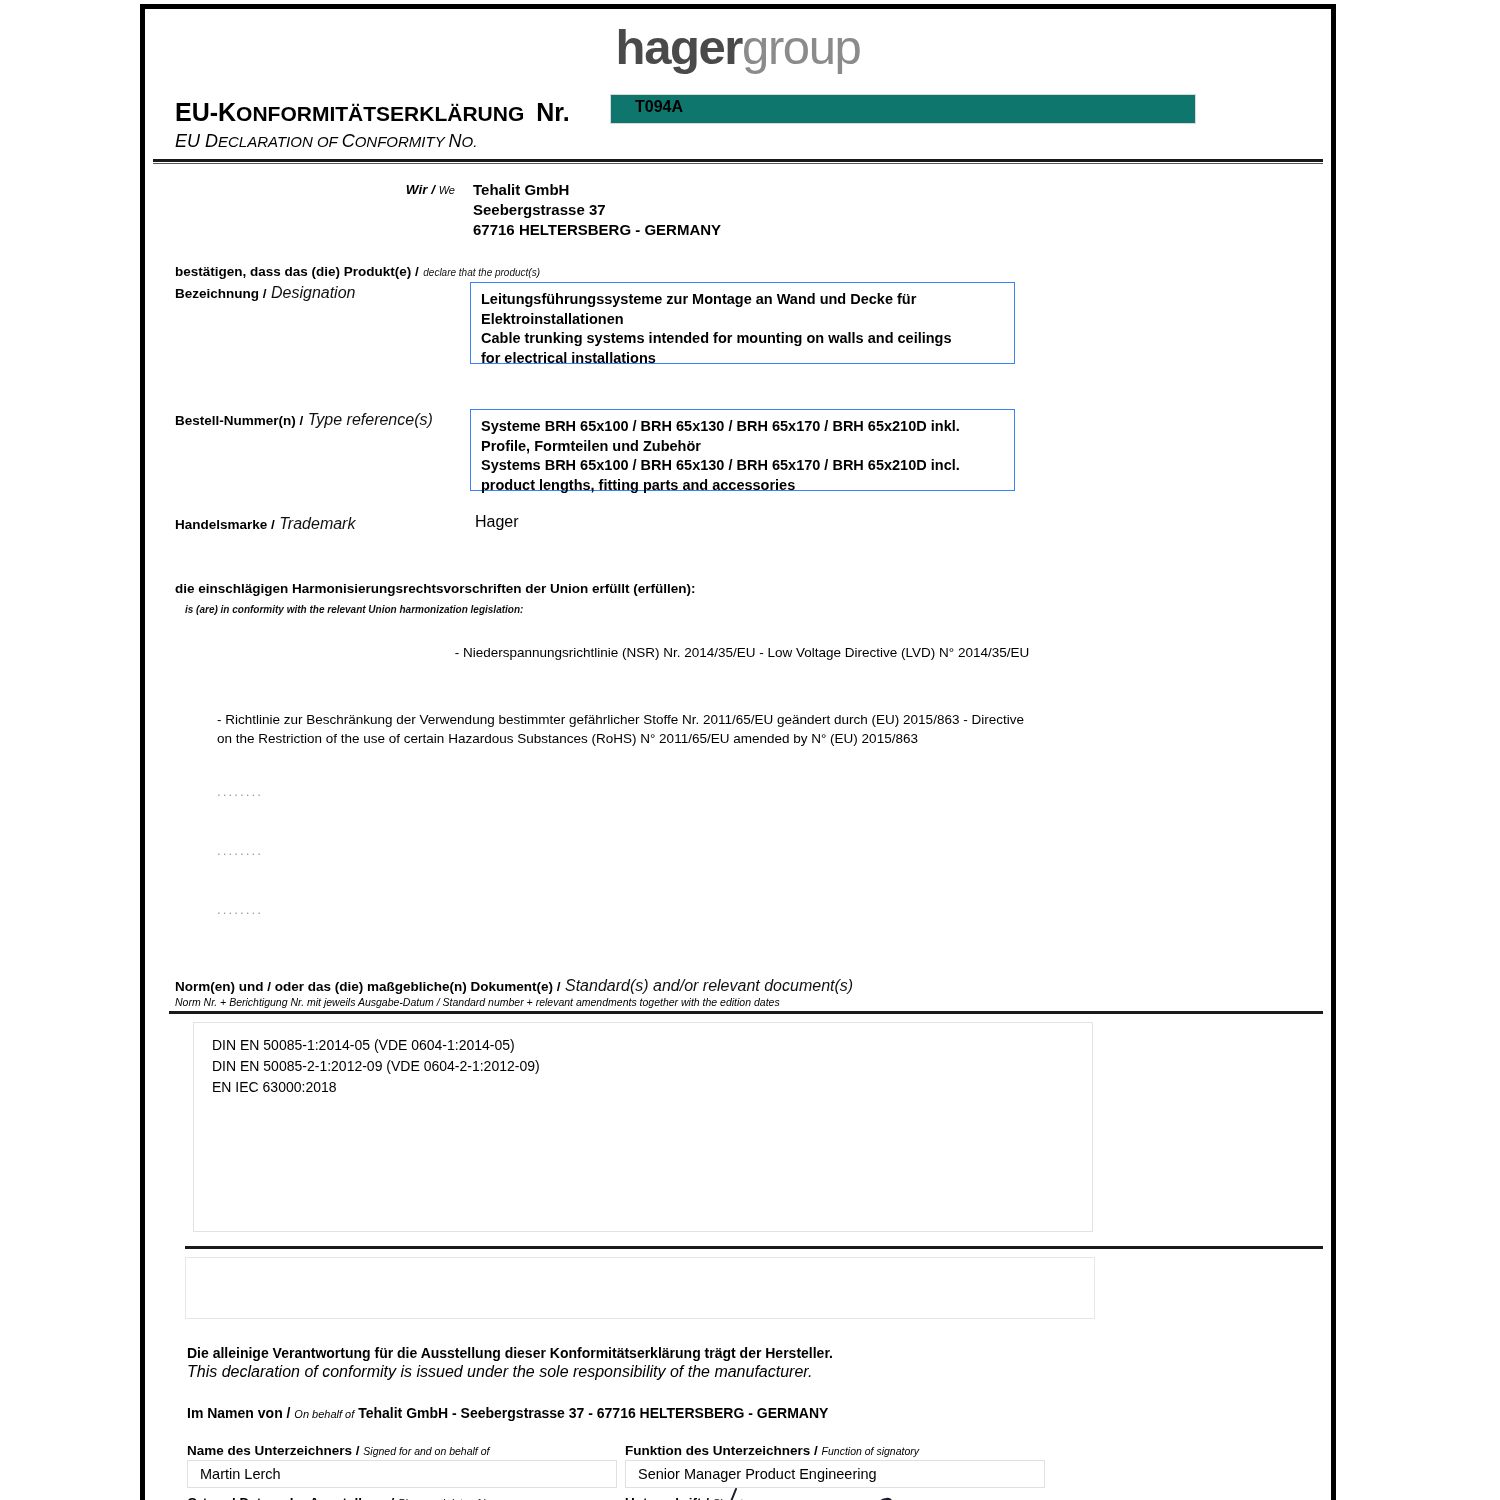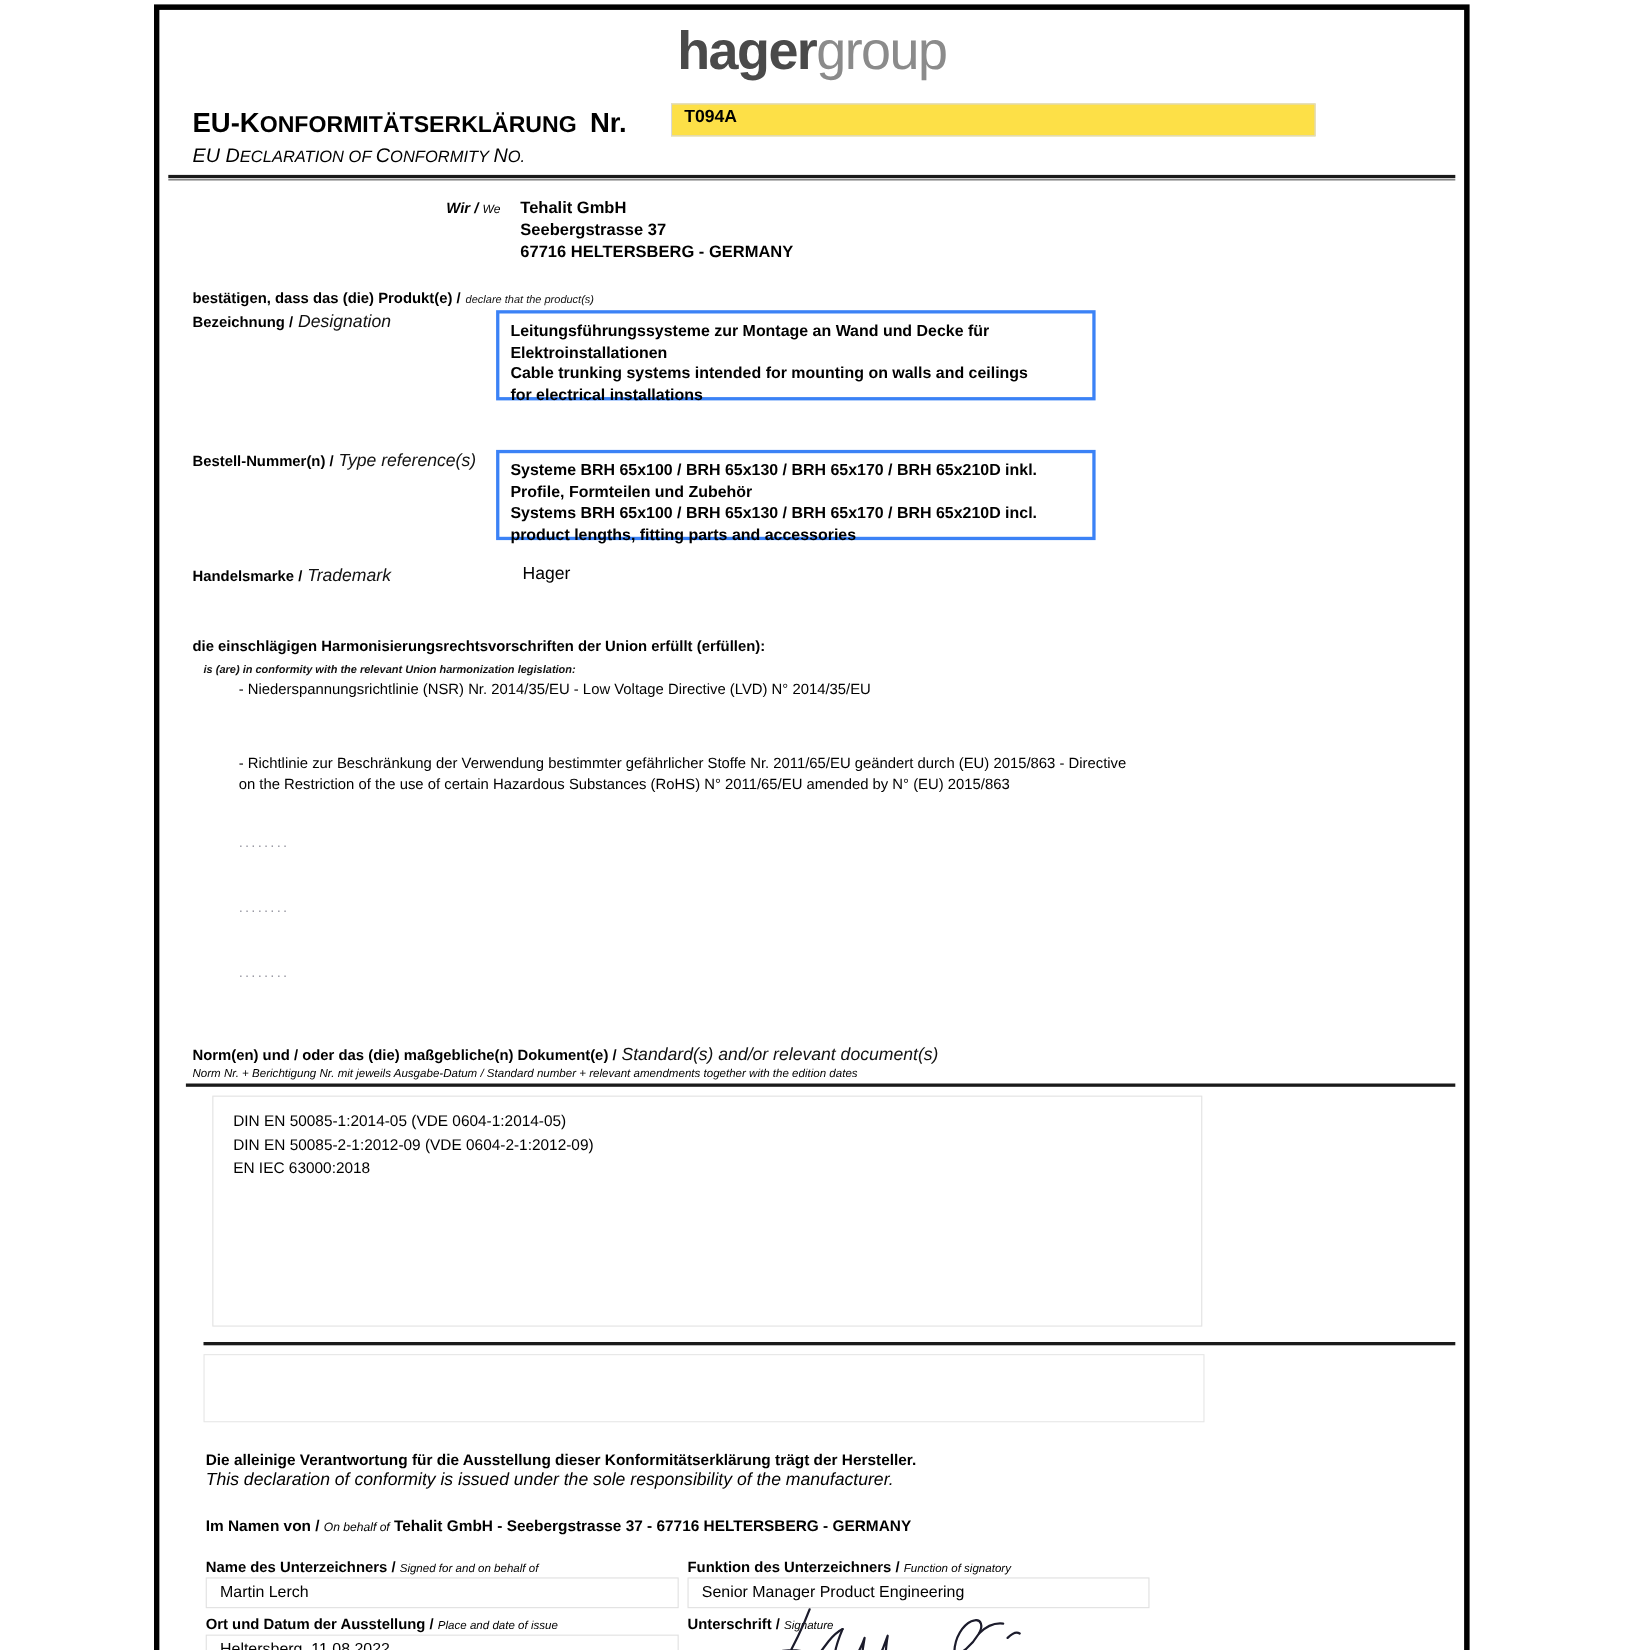--- a/index.html
+++ b/index.html
@@ -58,24 +58,24 @@
     font-weight: bold;
     display: inline-block;
     margin-left: 12px;
     vertical-align: bottom;
   }
   .nr-field {
     position: absolute;
     left: 435px; top: -4px;
     width: 586px; height: 30px;
     border: 1px solid #d8d8d8;
-    background: #fde047;
+    background: #0f766e;
     font-size: 16px;
     font-weight: bold;
-    padding: 3px 0 0 11px;
+    padding: 3px 0 0 24px;
     color: #000;
   }
   .title-sub {
     margin: 3px 0 0 30px;
     font-size: 18px;
     font-style: italic;
     color: #000;
   }
   .title-sub .sc { font-size: 15px; }
 
@@ -125,23 +125,23 @@
     position: relative;
     margin-top: 4px;
     min-height: 20px;
   }
   .field-label {
     position: absolute;
     left: 30px; top: 2px;
   }
   .field-box {
     position: absolute;
-    left: 306px; top: 0px;
+    left: 325px; top: 0px;
     width: 545px;
-    border: 3px solid #3b82f6;
+    border: 1px solid #3b82f6;
     background: #fff;
     padding: 7px 10px 8px 10px;
     font-size: 14.5px;
     font-weight: bold;
     line-height: 1.36;
     color: #000;
   }
   .field-plain {
     position: absolute;
     left: 330px; top: 0px;
@@ -304,21 +304,21 @@
       <div class="field-plain">Hager</div>
     </div>
 
     <div class="conform-head" style="margin-top:26px;">
       <span class="lbl-de">die einschlägigen Harmonisierungsrechtsvorschriften der Union erfüllt (erfüllen):</span>
     </div>
     <div class="conform-sub">
       <span class="lbl-en-sm">is (are) in conformity with the relevant Union harmonization legislation:</span>
     </div>
 
-    <div class="directive" style="">- Niederspannungsrichtlinie (NSR) Nr. 2014/35/EU - Low Voltage Directive (LVD) N° 2014/35/EU</div>
+    <div class="directive" style="margin-top:26px;text-align:center;">- Niederspannungsrichtlinie (NSR) Nr. 2014/35/EU - Low Voltage Directive (LVD) N° 2014/35/EU</div>
 
     <div class="directive" style="margin-top:48px;">
       <div>- Richtlinie zur Beschränkung der Verwendung bestimmter gefährlicher Stoffe Nr. 2011/65/EU geändert durch (EU) 2015/863 - Directive</div>
       <div>on the Restriction of the use of certain Hazardous Substances (RoHS) N° 2011/65/EU amended by N° (EU) 2015/863</div>
     </div>
 
     <div class="dots" style="margin-top:36px;">........</div>
     <div class="dots" style="margin-top:44px;">........</div>
     <div class="dots" style="margin-top:44px;">........</div>
 

